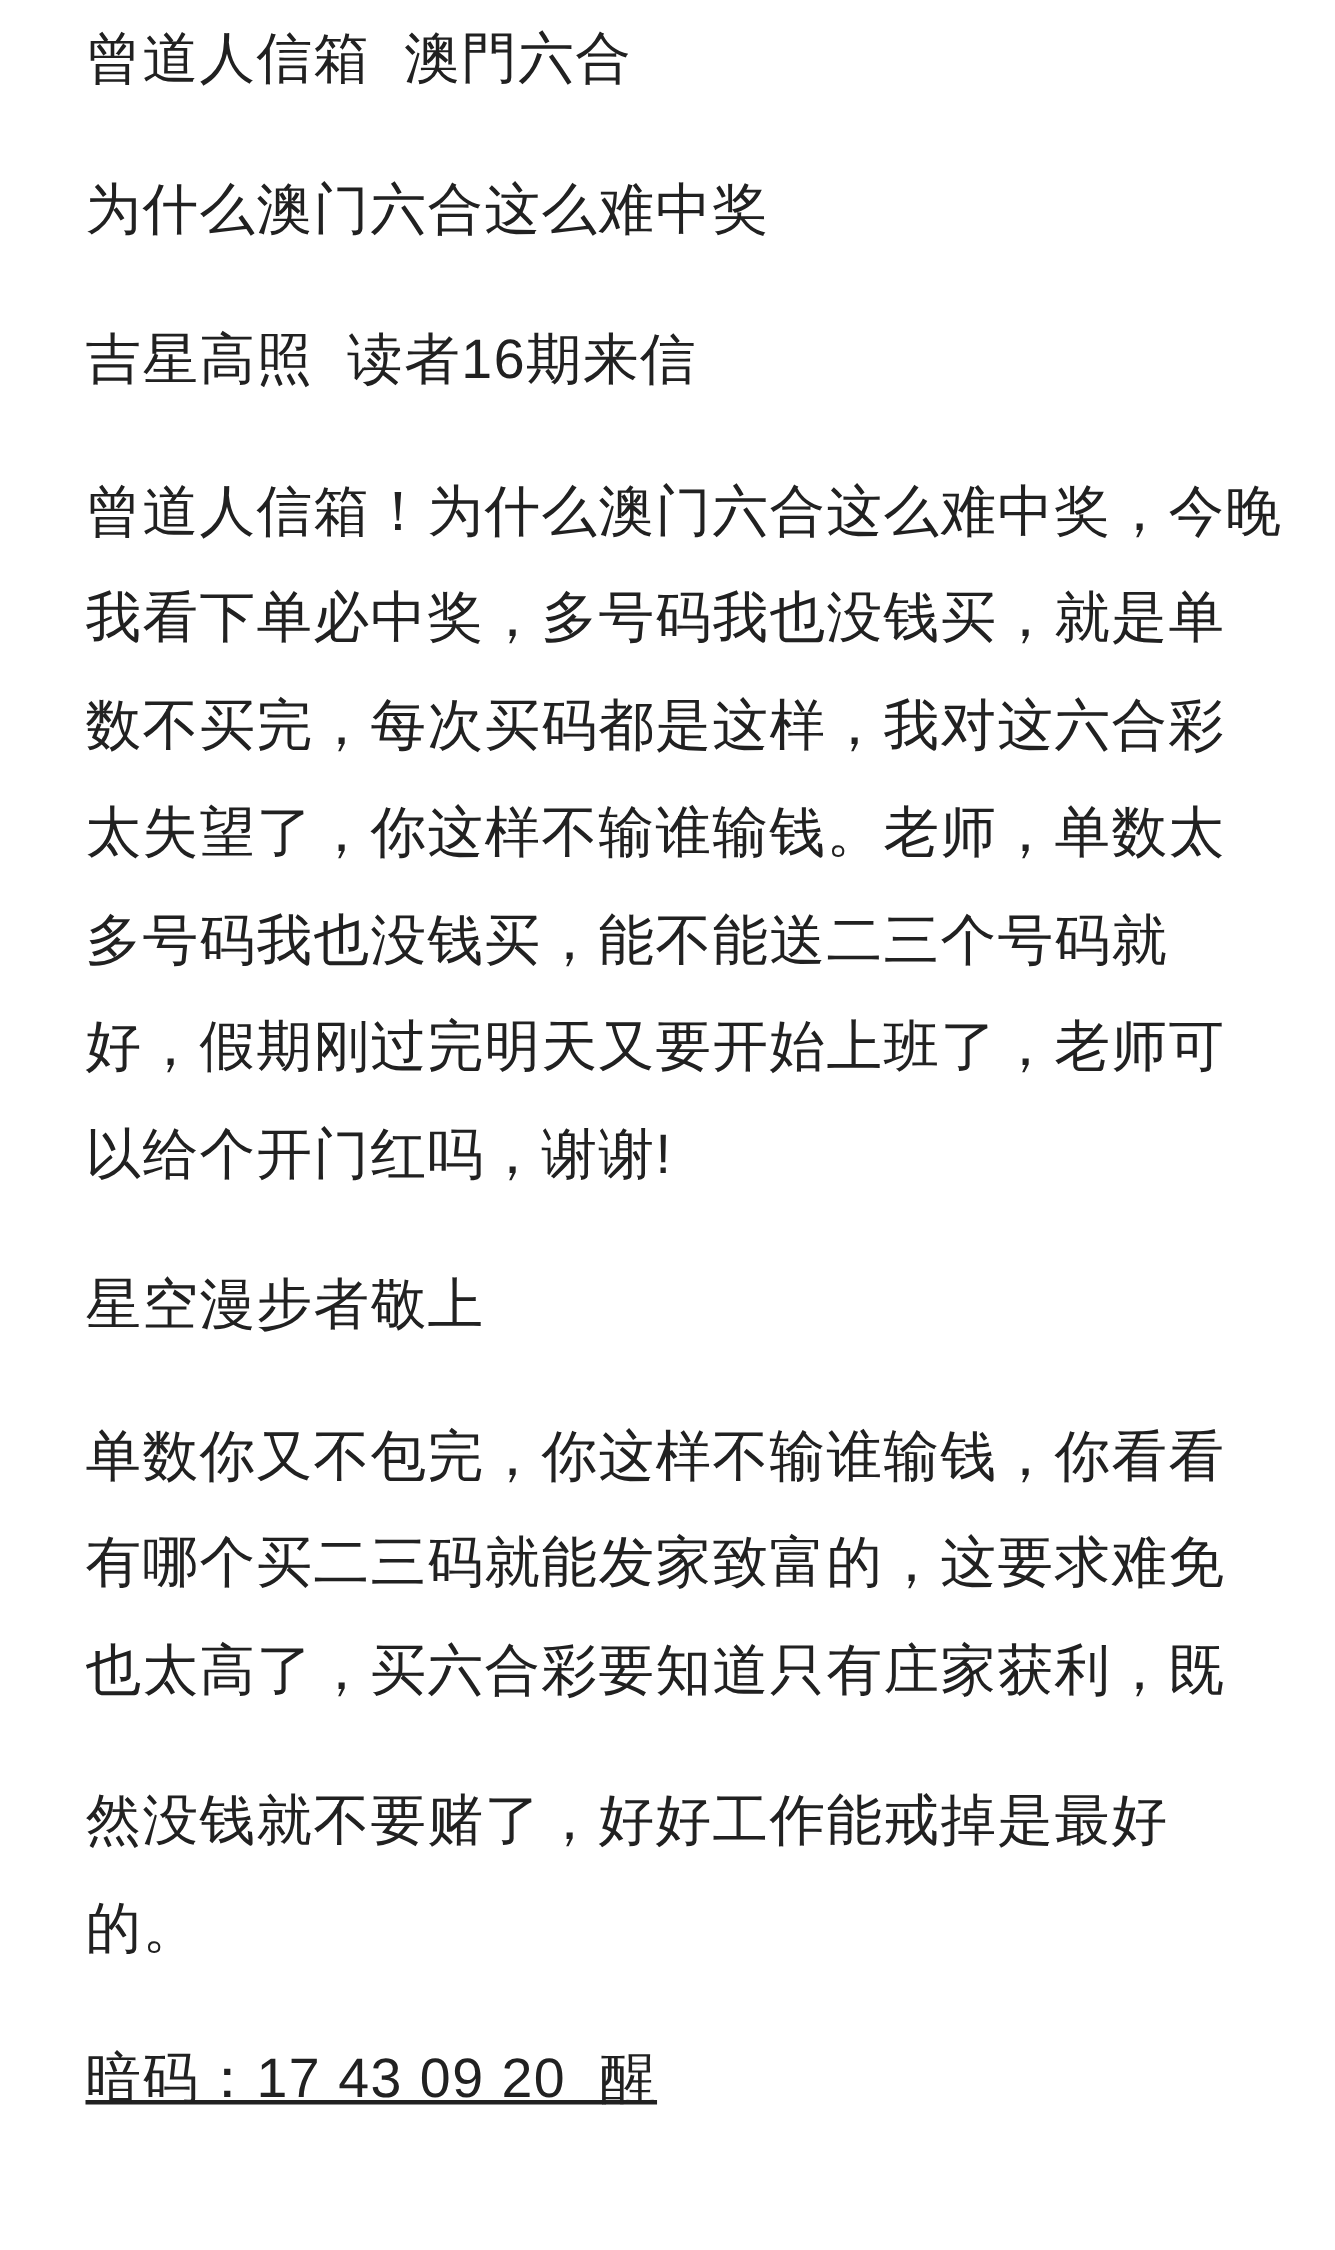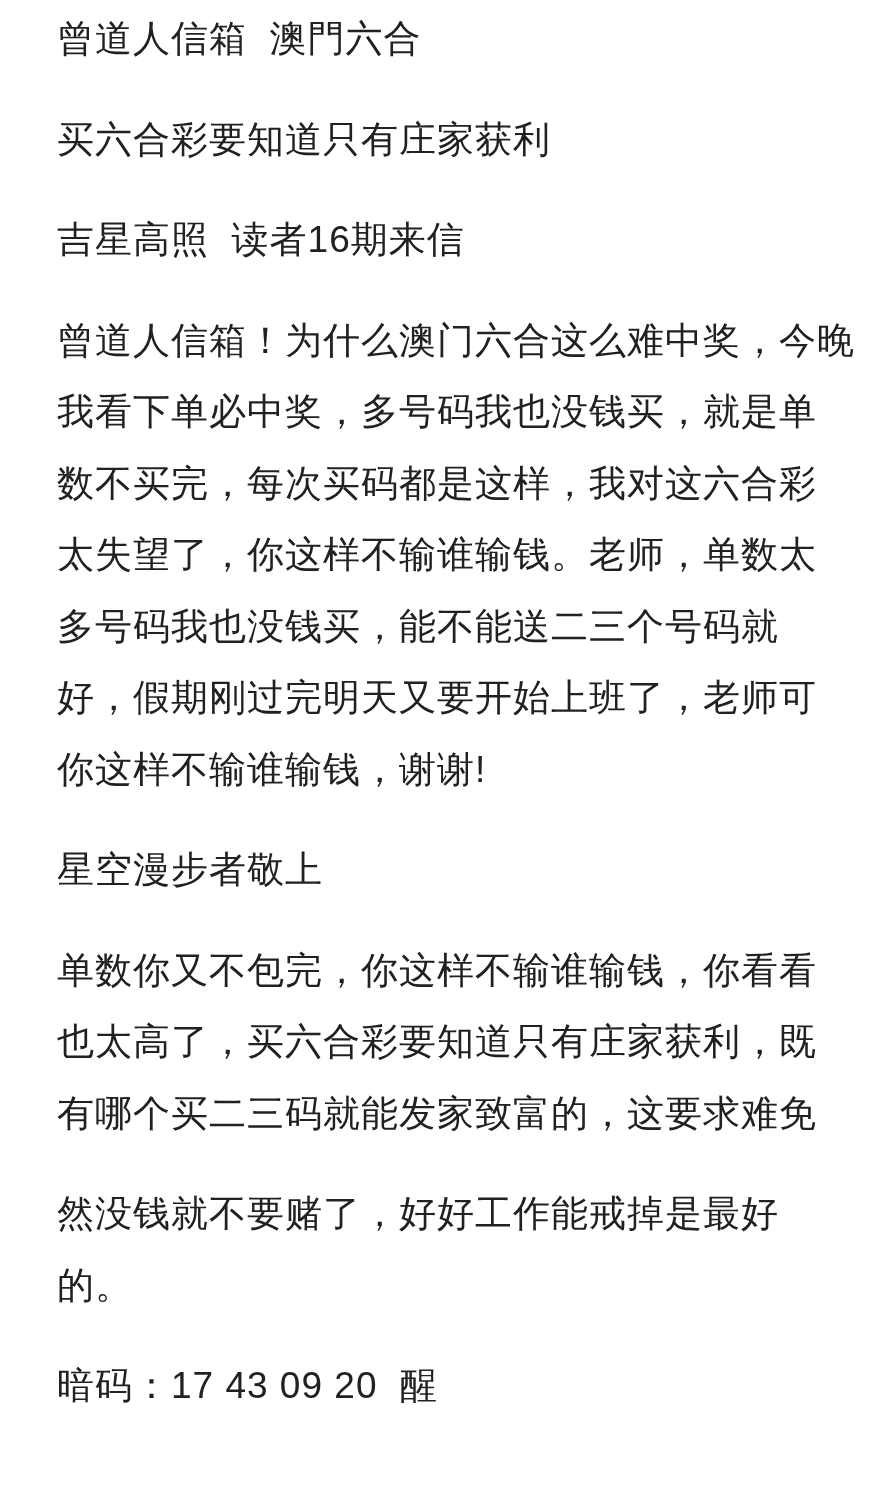--- a/index.html
+++ b/index.html
@@ -25,49 +25,50 @@
     line-height: 71.5px;
     letter-spacing: 1px;
     white-space: pre;
     font-weight: 400;
   }
   .block {
     margin: 0 0 29px 0;
   }
   .block:last-child {
     margin-bottom: 0;
+    text-decoration: underline;
   }
 </style>
 </head>
 <body style="background: rgb(255, 255, 255); color: rgb(33, 33, 33);">
 
 <div class="page">
 
   <div class="block line">曾道人信箱  澳門六合</div>
 
-  <div class="block line">买六合彩要知道只有庄家获利</div>
+  <div class="block line">为什么澳门六合这么难中奖</div>
 
   <div class="block line">吉星高照  读者16期来信</div>
 
   <div class="block">
     <div class="line">曾道人信箱！为什么澳门六合这么难中奖，今晚</div>
     <div class="line">我看下单必中奖，多号码我也没钱买，就是单</div>
     <div class="line">数不买完，每次买码都是这样，我对这六合彩</div>
     <div class="line">太失望了，你这样不输谁输钱。老师，单数太</div>
     <div class="line">多号码我也没钱买，能不能送二三个号码就</div>
     <div class="line">好，假期刚过完明天又要开始上班了，老师可</div>
-    <div class="line">你这样不输谁输钱，谢谢!</div>
+    <div class="line">以给个开门红吗，谢谢!</div>
   </div>
 
   <div class="block line">星空漫步者敬上</div>
 
   <div class="block">
     <div class="line">单数你又不包完，你这样不输谁输钱，你看看</div>
+    <div class="line">有哪个买二三码就能发家致富的，这要求难免</div>
     <div class="line">也太高了，买六合彩要知道只有庄家获利，既</div>
-    <div class="line">有哪个买二三码就能发家致富的，这要求难免</div>
   </div>
 
   <div class="block">
     <div class="line">然没钱就不要赌了，好好工作能戒掉是最好</div>
     <div class="line">的。</div>
   </div>
 
   <div class="block line">暗码：17 43 09 20  醒</div>
 
 </div>

